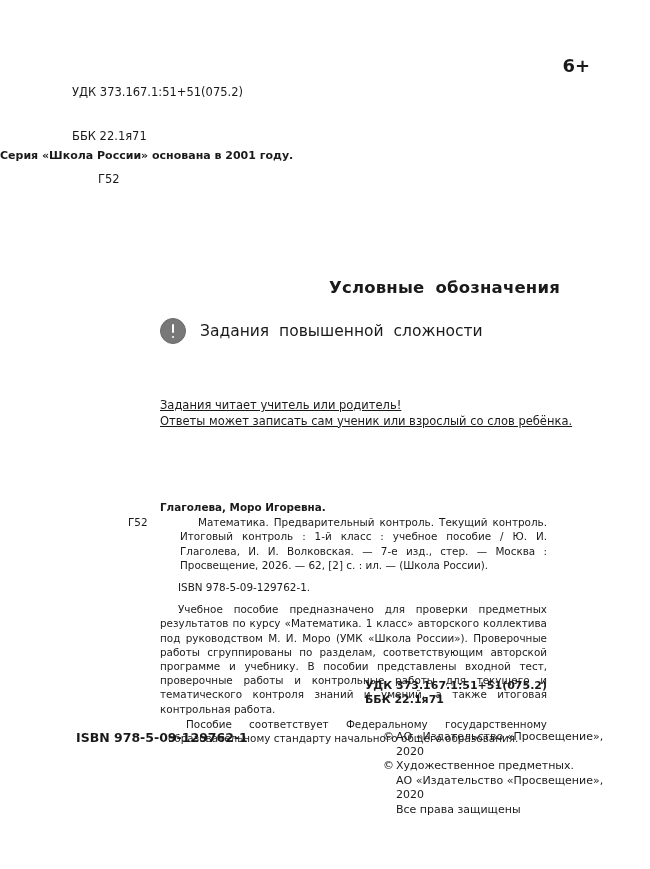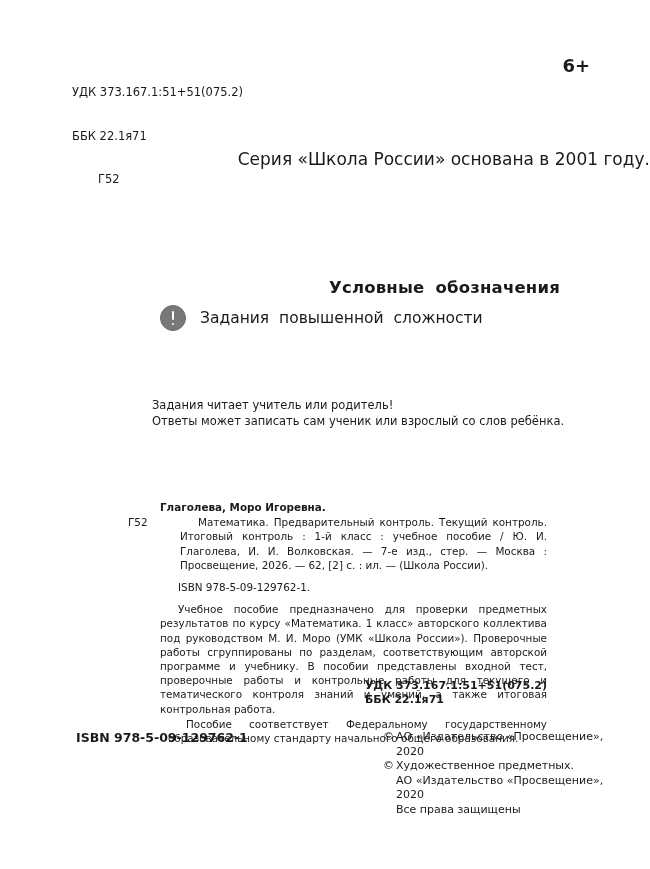--- a/index.html
+++ b/index.html
@@ -41,40 +41,41 @@
     font-weight: bold;
     letter-spacing: 0px;
   }
 
   
   .series-line {
     position: absolute;
     left: 0;
     right: 0;
     top: 149px;
-    text-align: right;
-    font-size: 17px;
+    text-align: left;
+    font-size: 11px;
+    font-weight: bold;
   }
 
   
   .legend {
     position: absolute;
     left: 160px;
     top: 278px;
     width: 400px;
   }
   .legend-title {
     font-size: 16.5px;
     font-weight: bold;
     word-spacing: 5px;
     letter-spacing: 0.2px;
     text-align: right;
   }
   .legend-row {
-    margin-top: 8px;
+    margin-top: 21px;
     display: flex;
     align-items: center;
     text-align: center;
   }
   .warn-icon {
     width: 26px;
     height: 26px;
     flex: 0 0 26px;
     border-radius: 50%;
     background: #787878;
@@ -106,24 +107,25 @@
   }
   .legend-label {
     margin-left: 14px;
     font-size: 15.5px;
     word-spacing: 5px;
   }
 
   
   .reader-note {
     position: absolute;
-    left: 152px;
+    left: 160px;
     top: 398px;
     font-size: 11.5px;
     line-height: 15.5px;
+    text-decoration: underline;
   }
   .reader-note div { display: block; }
 
   
   .biblio {
     position: absolute;
     left: 128px;
     top: 500px;
     width: 419px;
     font-size: 10.4px;

